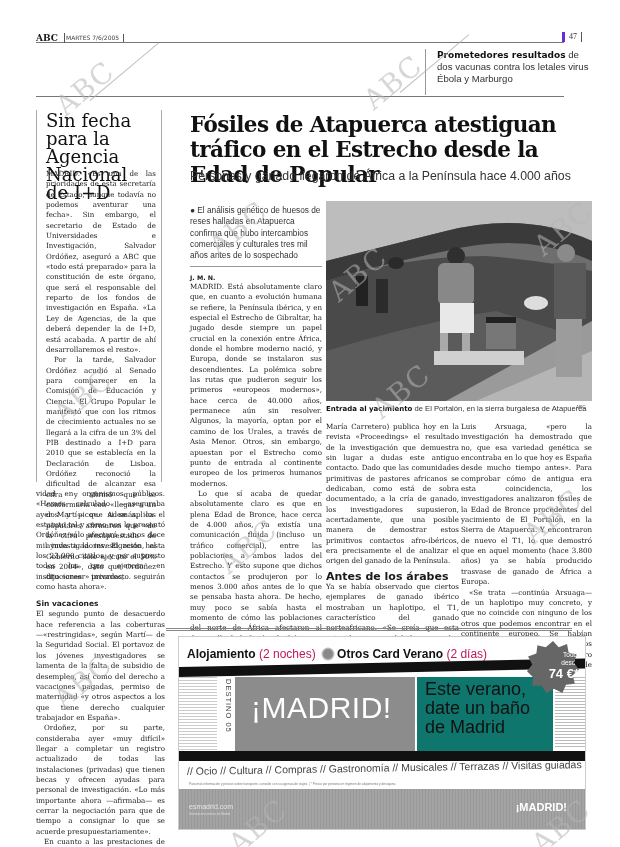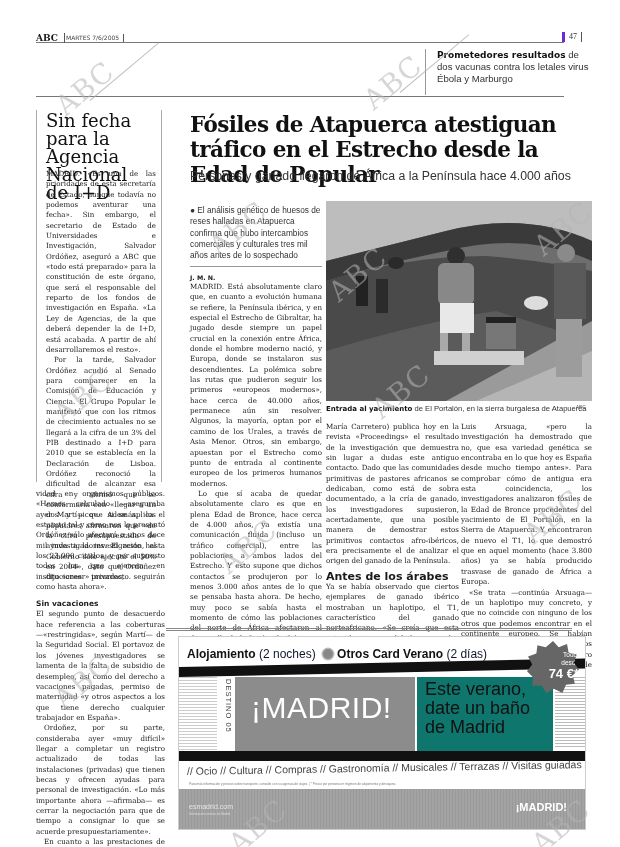--- a/index.html
+++ b/index.html
@@ -51,21 +51,21 @@
   .col2 h4 { font-family: "DejaVu Sans", sans-serif; font-weight: bold; font-size: 11px; margin-top: 5px; line-height: 10px; }
   .col3 { left: 461px; top: 422px; width: 131px; font-size: 7.1px; line-height: 10.35px; text-align: justify; }
   .col3 p + p { text-indent: 8px; }
 
   .ad-rule { left: 166px; right: 48px; top: 628px; height: 3px; border-top: 1px solid #888; border-bottom: 1px solid #888; }
 
   
   .ad { left: 178px; top: 636px; width: 408px; height: 194px; border: 1px solid #ccc; background: #fff; overflow: hidden; }
   .ad-top { position: absolute; left: 8px; top: 10px; font-family: "Liberation Sans", sans-serif; font-size: 12px; color: #222; white-space: nowrap; }
   .ad-top b { font-weight: bold; color: #111; }
-  .ad-top .light { color: #0f172a; }
+  .ad-top .light { color: #be185d; }
   .ad-flower { display: inline-block; width: 10px; height: 10px; border-radius: 50%; background: #888; margin: 0 4px; vertical-align: -1px; box-shadow: 0 0 0 1.5px #bbb; }
   .ad-black { position: absolute; left: 0; top: 30px; width: 408px; height: 10px; background: #111; transform: skewY(-1.2deg); transform-origin: left; }
   .ad-stripes { position: absolute; left: 0; top: 40px; width: 38px; height: 74px; background: repeating-linear-gradient(180deg, #ccc 0 1px, #fff 1px 3px); }
   .ad-stripes-r { position: absolute; right: 0; top: 40px; width: 30px; height: 70px; background: repeating-linear-gradient(180deg, #bbb 0 1px, #fff 1px 3px); }
   .ad-destino { position: absolute; left: 40px; top: 42px; width: 14px; height: 70px; writing-mode: vertical-rl; font-family: "Liberation Sans", sans-serif; font-size: 7.5px; color: #444; letter-spacing: 1px; }
   .ad-madrid-panel { position: absolute; left: 56px; top: 40px; width: 180px; height: 74px; background: #8c8c8c; }
   .ad-madrid { position: absolute; left: 72px; top: 54px; font-family: "Liberation Sans", sans-serif; font-size: 30px; color: #fff; font-weight: normal; letter-spacing: 0.5px; }
   .ad-slogan { position: absolute; left: 238px; top: 40px; width: 136px; height: 74px; background: #0f766e; font-family: "Liberation Sans", sans-serif; font-size: 18px; line-height: 19px; color: #111; padding: 3px 0 0 8px; }
   .ad-badge { position: absolute; left: 348px; top: 4px; width: 52px; height: 52px; background: #666; clip-path: polygon(50% 0%, 61% 12%, 77% 6%, 80% 22%, 96% 26%, 90% 42%, 100% 55%, 88% 66%, 92% 82%, 75% 84%, 68% 100%, 52% 92%, 37% 100%, 28% 86%, 10% 86%, 12% 70%, 0% 58%, 10% 45%, 2% 30%, 18% 24%, 20% 8%, 36% 12%); color: #ffffff; text-align: right; font-family: "Liberation Sans", sans-serif; }
   .ad-badge .small { display: block; font-size: 6.5px; line-height: 8px; padding-top: 10px; }

